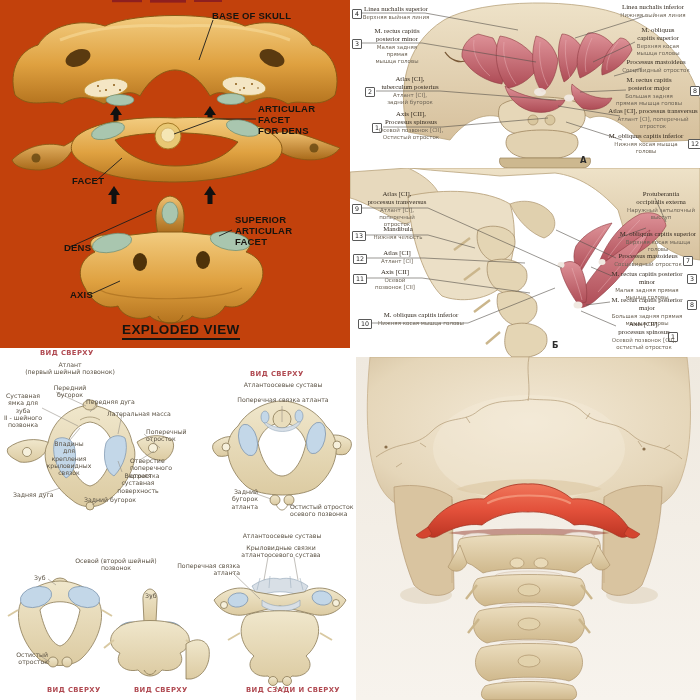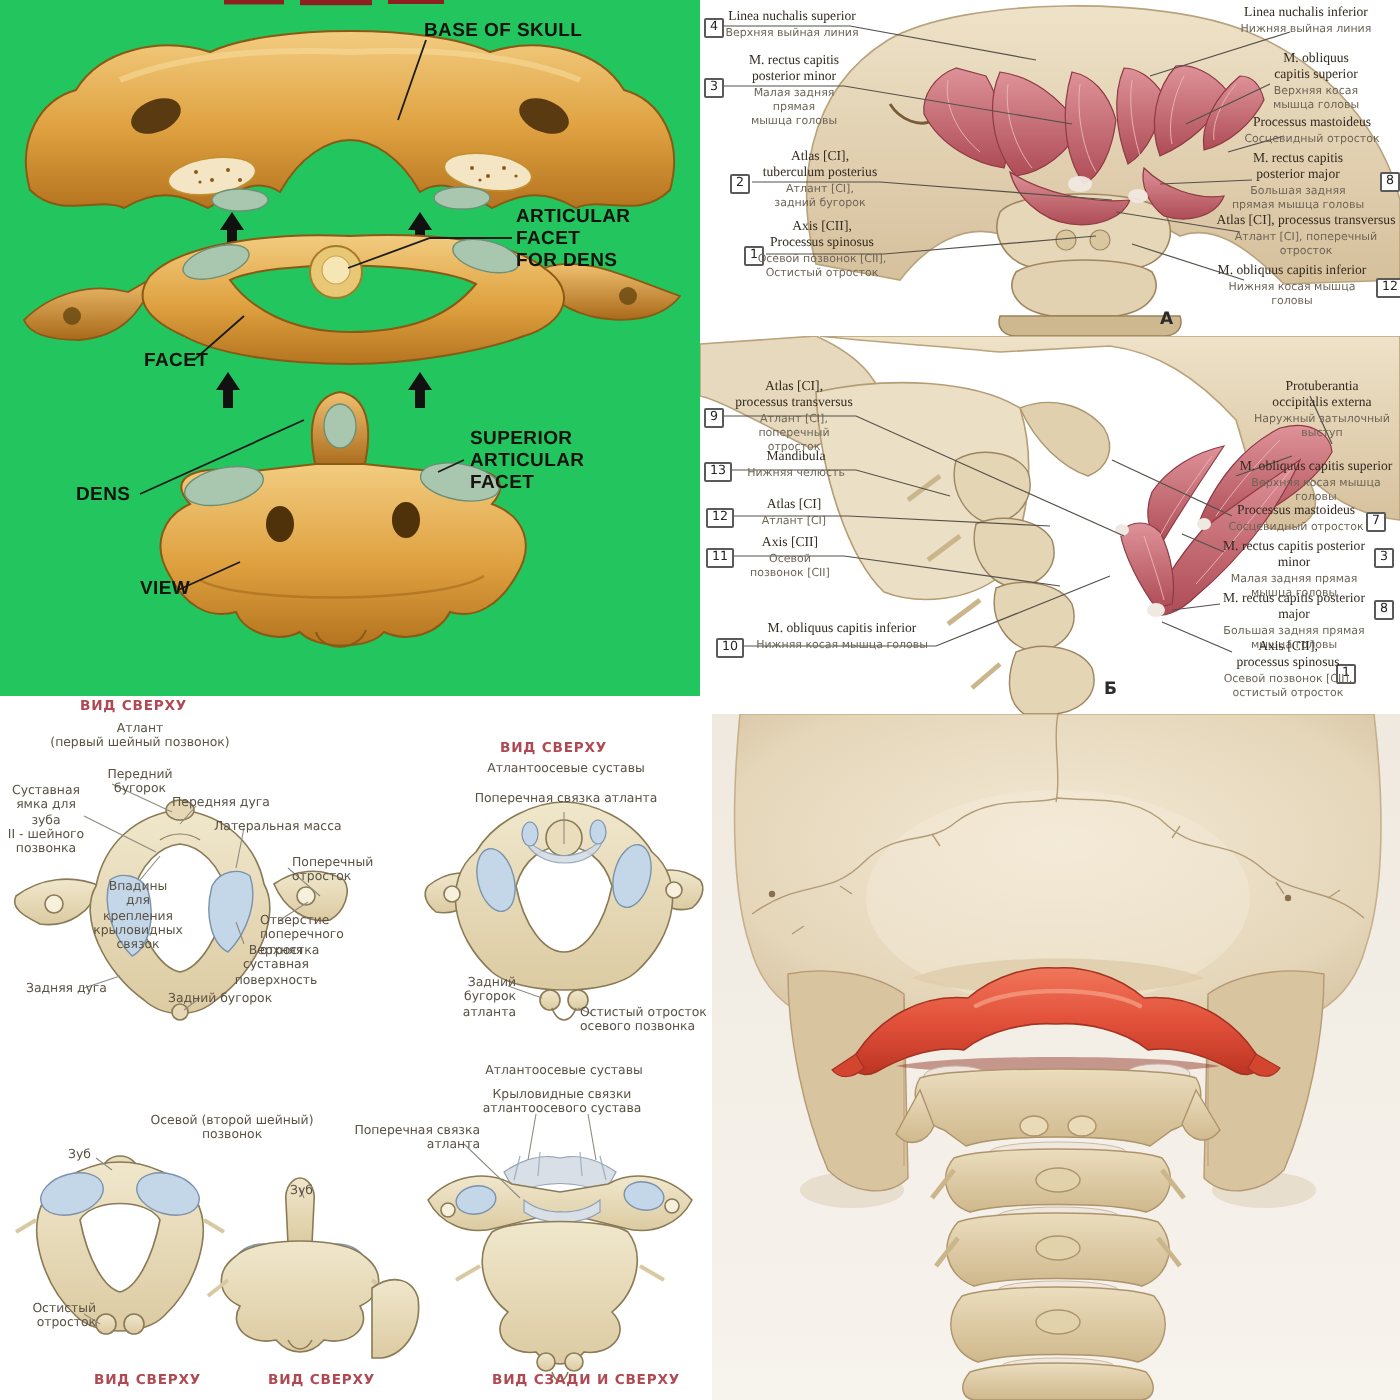--- a/index.html
+++ b/index.html
@@ -19,21 +19,21 @@
   .rlbl{position:absolute;font:6.2px "DejaVu Sans",sans-serif;color:#5b5244;white-space:pre-line;line-height:1.18}
   .red{position:absolute;font:600 6.8px "DejaVu Sans",sans-serif;color:#b04a52;letter-spacing:.4px;white-space:nowrap}
   .ctr{text-align:center}.rt{text-align:right}
   .figletter{position:absolute;font:700 8.5px "DejaVu Sans",sans-serif;color:#2b2b2b}
 </style>
 </head>
 <body>
 
 <div class="canvas">
 
-  <section class="q" style="left:0;top:0;width:350px;height:348px;background:#22c55e">
+  <section class="q" style="left:0;top:0;width:350px;height:348px;background:#c2410c">
     <svg width="350" height="348" viewBox="0 0 350 348">
       <defs>
         <linearGradient id="gG1" x1="0" y1="0" x2="0" y2="1">
           <stop offset="0" stop-color="#F2CC80"></stop>
             <stop offset=".55" stop-color="#DFA140"></stop>
             <stop offset="1" stop-color="#B5741F"></stop>
         </linearGradient>
         <linearGradient id="gG2" x1="0" y1="0" x2="0" y2="1">
           <stop offset="0" stop-color="#EFC070"></stop>
             <stop offset="1" stop-color="#A96A1A"></stop>
@@ -102,25 +102,26 @@
       <ellipse cx="203" cy="260" rx="7" ry="9" fill="#4f3209"></ellipse>
       <path d="M 100,290 C 120,302 220,302 242,288" fill="none" stroke="#A96F1F" stroke-width="1.2" opacity=".7"></path>
 
       <path d="M 213,20 L 199,60 M 256,119 L 215,119 L 174,134 M 97,180 L 122,158 M 70,247 L 152,210 M 232,230 L 219,236 M 89,295 L 120,281" fill="none" stroke="#1c1c1c" stroke-width=".9"></path>
     </svg>
     <div class="lbl xl" style="left:212px;top:10px">BASE OF SKULL</div>
     <div class="lbl xl" style="left:258px;top:103px">ARTICULAR
 FACET
 FOR DENS</div>
     <div class="lbl xl" style="left:72px;top:175px">FACET</div>
-    <div class="lbl xl" style="left:38px;top:242px">DENS</div>
+    <div class="lbl xl" style="left:64px;top:242px">DENS</div>
     <div class="lbl xl" style="left:235px;top:214px">SUPERIOR
 ARTICULAR
 FACET</div>
-    <div class="lbl xl" style="left:70px;top:289px">VIEW</div>
+    <div class="lbl xl" style="left:70px;top:289px">AXIS</div>
+    <div class="lbl xtitle" style="left:122px;top:322px">EXPLODED VIEW</div>
   </section>
 
   <section class="q" style="left:350px;top:0;width:350px;height:168px;background:#fff">
     <svg width="350" height="168" viewBox="0 0 350 168">
       <defs>
         <linearGradient id="gB1" x1="0" y1="0" x2="0" y2="1">
           <stop offset="0" stop-color="#EEE2C8"></stop>
             <stop offset="1" stop-color="#D6C09C"></stop>
         </linearGradient>
         <linearGradient id="gM1" x1="0" y1="0" x2="0" y2="1">

